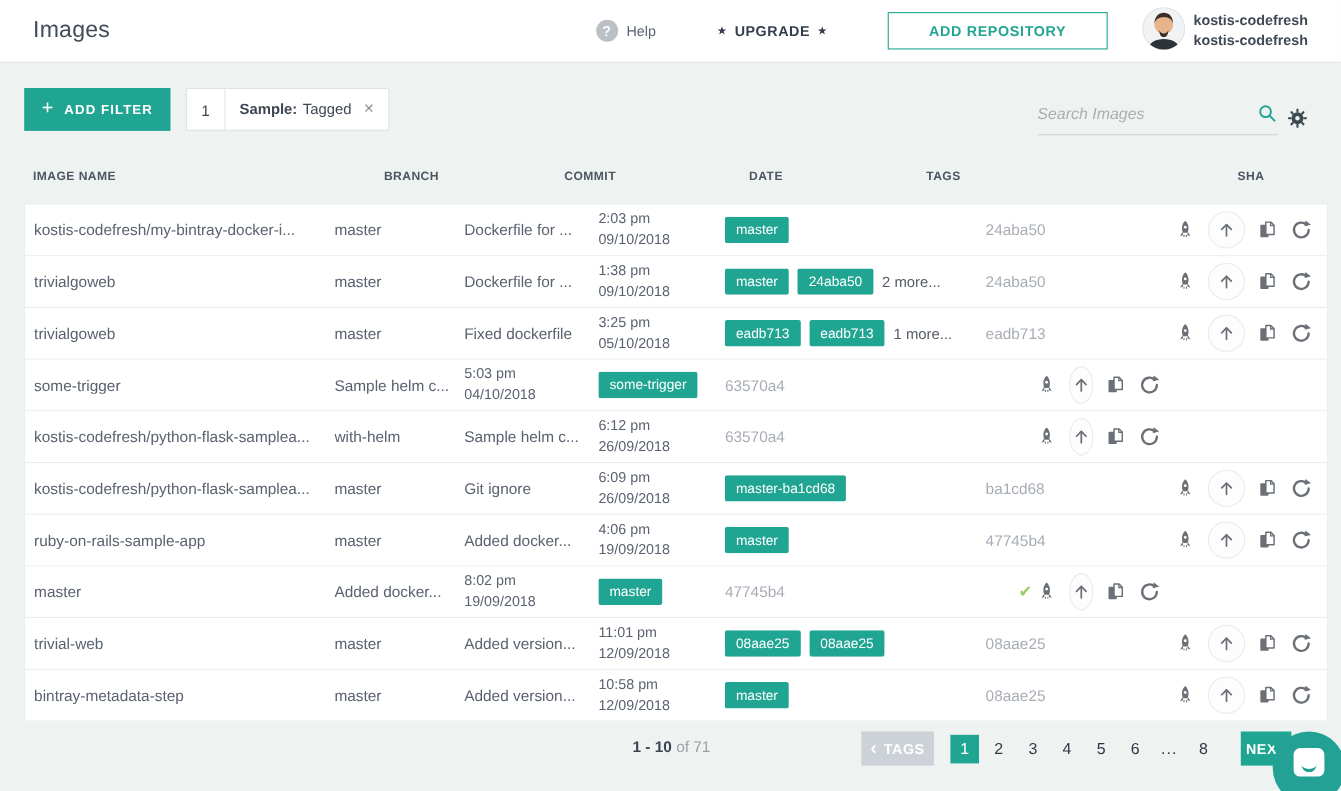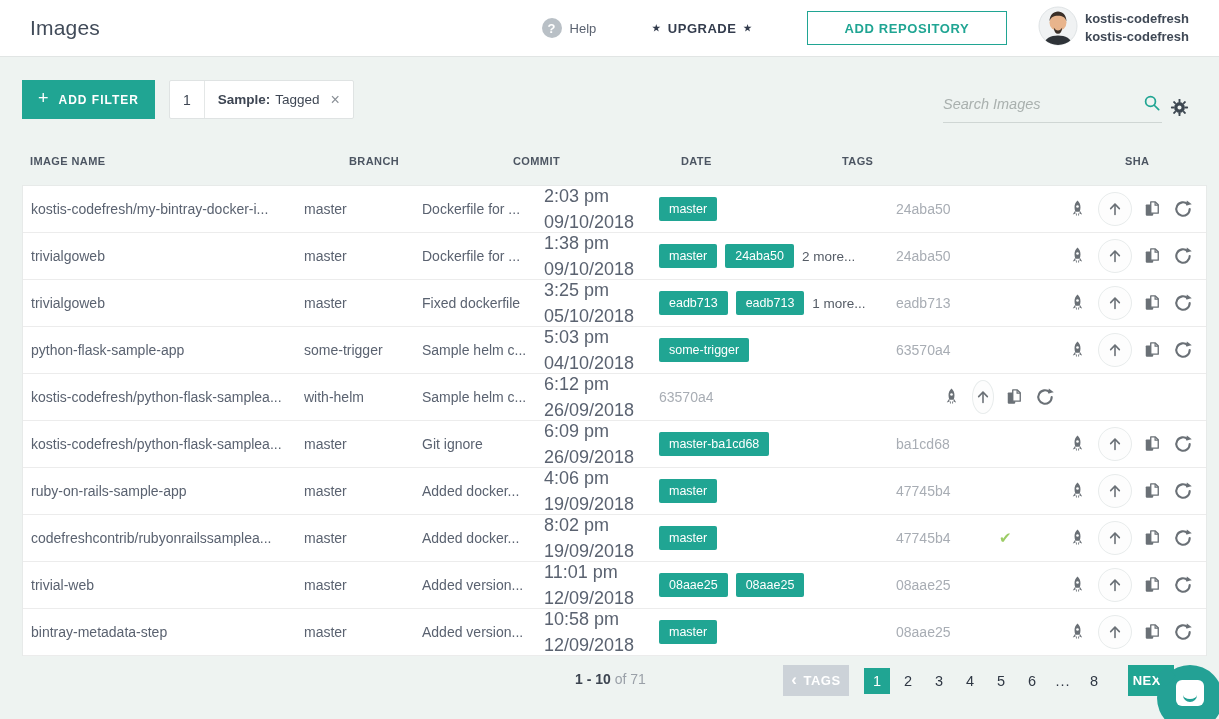--- a/index.html
+++ b/index.html
@@ -35,21 +35,21 @@
   .gear { margin-bottom:6px; cursor:pointer; }
 
   
   .grid { display:grid; grid-template-columns:273px 118px 122px 115px 237px 73px 87px auto; align-items:center; }
   .table-wrap { margin:0 12px 0 22px; width:1185px; }
   .thead { padding:14px 12px 18px 8px;gap:46px; }
   .th { font-size:11px; font-weight:bold; color:#4c5562; letter-spacing:.4px; }
   .tbody { background:#ffffff; border:1px solid #e7eae9; border-bottom:none; }
   .trow { padding:0 12px 0 8px; height:47px; border-bottom:1px solid #ececec; background:#ffffff; cursor:pointer; }
   .cell { font-size:14px; color:#5a6270; white-space:nowrap; overflow:hidden; text-overflow:ellipsis; padding-right:10px; }
-  .date-cell { font-size:18px; line-height:1.45; }
+  .date-cell { font-size:13px; line-height:1.45; }
   .tags-cell { display:flex; align-items:center; gap:8px; overflow:hidden; }
   .tag { background:#20a593; color:#ffffff; font-size:12.5px; padding:5px 10px; border-radius:2px; white-space:nowrap; cursor:pointer; }
   .more-tags { font-size:13.5px; color:#555c66; white-space:nowrap; cursor:pointer; }
   .sha { color:#a8adb4; }
   .quality { text-align:left; padding-left:30px; font-size:15px; color:#9ccc65; }
   .actions { display:flex; align-items:center; justify-content:flex-end; gap:10px; }
   .icon-btn { display:flex; align-items:center; justify-content:center; cursor:pointer; }
   .promote-circle { width:34px; height:34px; border-radius:50%; background:#fdfdfd; border:1px solid #e8ecec; }
 
   
@@ -301,21 +301,20 @@
       <span class="icon-btn">
         <svg width="22" height="22" viewBox="0 0 24 24">
           <path d="M19.3 12a7.3 7.3 0 1 1-2.2-5.2" fill="none" stroke="#6a7076" stroke-width="2.3" stroke-linecap="round"></path>
           <polygon points="16.2,2.6 21.6,6.9 15.2,8.3" fill="#6a7076"></polygon>
         </svg>
       </span>
     </div>
   </div>
 
   <div class="grid trow">
-    <div class="cell">python-flask-sample-app</div>
     <div class="cell">some-trigger</div>
     <div class="cell">Sample helm c...</div>
     <div class="cell date-cell">
       <div>5:03 pm</div>
       <div>04/10/2018</div>
     </div>
     <div class="tags-cell">
           <span class="tag">some-trigger</span>
         </div>
     <div class="cell sha">63570a4</div>
@@ -482,21 +481,20 @@
       <span class="icon-btn">
         <svg width="22" height="22" viewBox="0 0 24 24">
           <path d="M19.3 12a7.3 7.3 0 1 1-2.2-5.2" fill="none" stroke="#6a7076" stroke-width="2.3" stroke-linecap="round"></path>
           <polygon points="16.2,2.6 21.6,6.9 15.2,8.3" fill="#6a7076"></polygon>
         </svg>
       </span>
     </div>
   </div>
 
   <div class="grid trow">
-    <div class="cell">codefreshcontrib/rubyonrailssamplea...</div>
     <div class="cell">master</div>
     <div class="cell">Added docker...</div>
     <div class="cell date-cell">
       <div>8:02 pm</div>
       <div>19/09/2018</div>
     </div>
     <div class="tags-cell">
           <span class="tag">master</span>
         </div>
     <div class="cell sha">47745b4</div>

